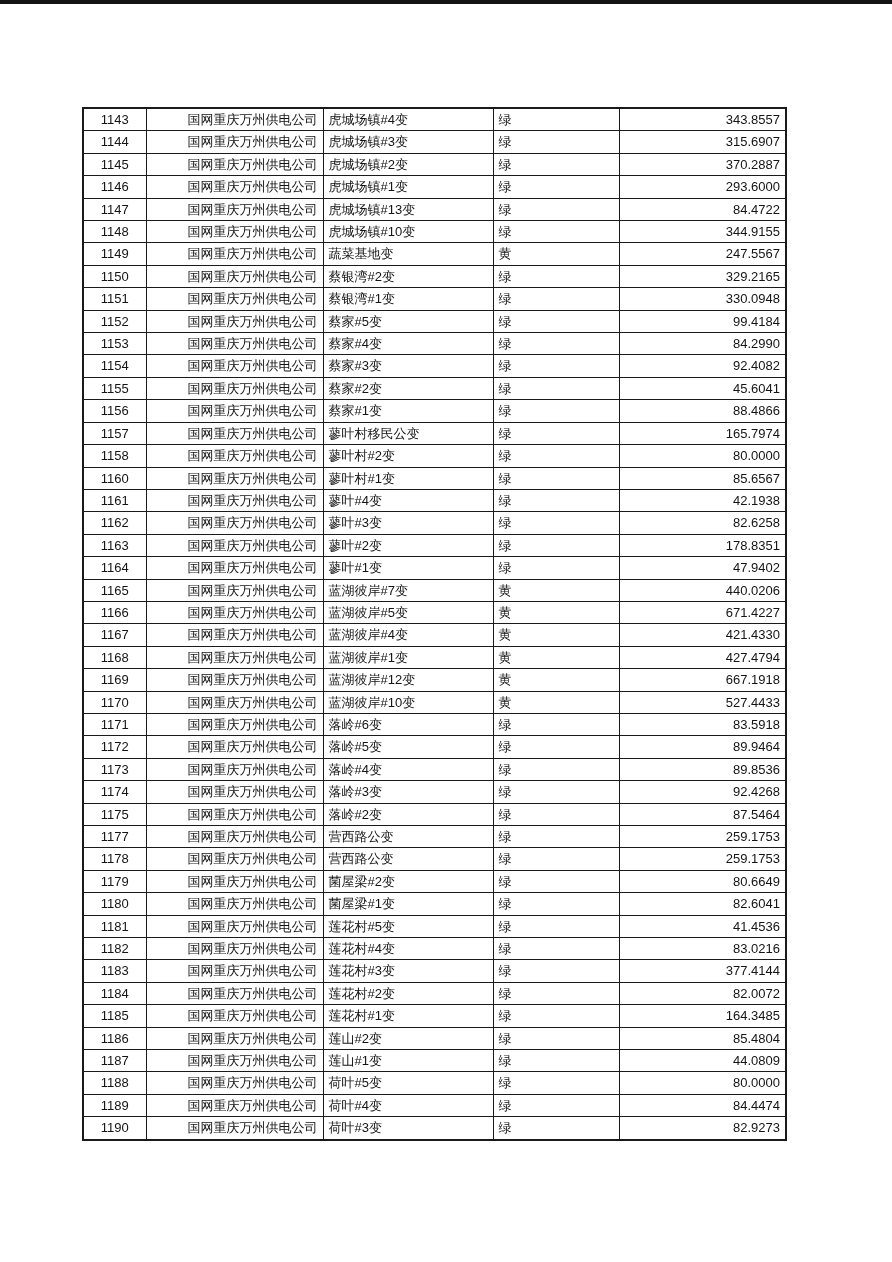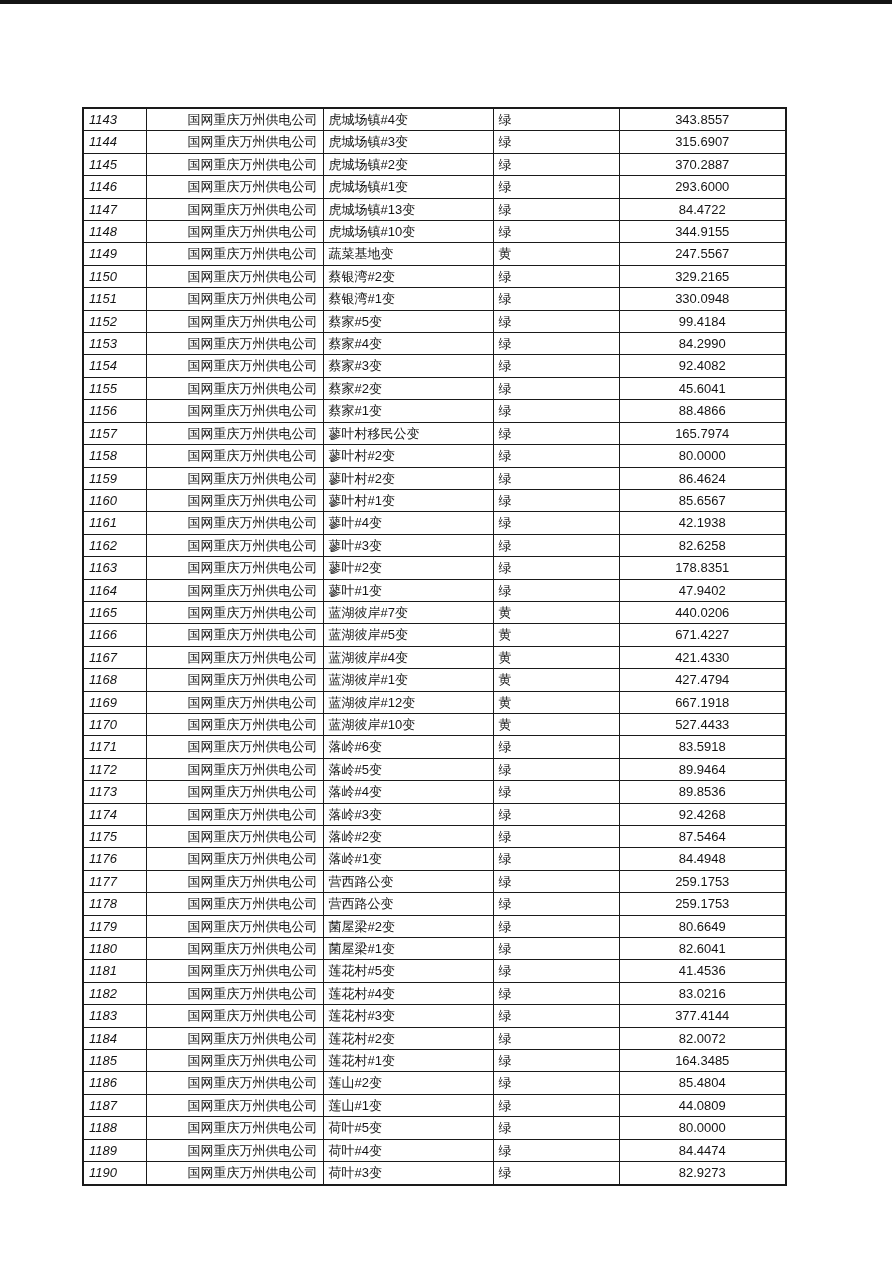--- a/index.html
+++ b/index.html
@@ -41,25 +41,25 @@
     overflow: hidden;
     white-space: nowrap;
     line-height: 21.4px;
     vertical-align: middle;
   }
   col.col-no      { width: 63px;  }
   col.col-company { width: 177px; }
   col.col-station { width: 170px; }
   col.col-status  { width: 126px; }
   col.col-value   { width: 167px; }
-  td.cell-no    { font-variant-numeric: tabular-nums; font-style: italic; }
+  td.cell-no    { text-align: center; font-variant-numeric: tabular-nums; }
   td.cell-company { text-align: right; }
   td.cell-station { text-align: left; }
   td.cell-status  { text-align: left; }
-  td.cell-value   { text-align: center; font-variant-numeric: tabular-nums; }
+  td.cell-value   { text-align: right; font-variant-numeric: tabular-nums; }
 </style>
 </head>
 <body>
 
 <div class="page">
   <div class="top-bar"></div>
   <table class="data-table">
     <colgroup>
       <col class="col-no">
       <col class="col-company">
@@ -174,27 +174,20 @@
           <td class="cell-value">165.7974</td>
         </tr>
         <tr>
           <td class="cell-no">1158</td>
           <td class="cell-company">国网重庆万州供电公司</td>
           <td class="cell-station">蓼叶村#2变</td>
           <td class="cell-status">绿</td>
           <td class="cell-value">80.0000</td>
         </tr>
         <tr>
-          <td class="cell-no">1159</td>
-          <td class="cell-company">国网重庆万州供电公司</td>
-          <td class="cell-station">蓼叶村#2变</td>
-          <td class="cell-status">绿</td>
-          <td class="cell-value">86.4624</td>
-        </tr>
-        <tr>
           <td class="cell-no">1160</td>
           <td class="cell-company">国网重庆万州供电公司</td>
           <td class="cell-station">蓼叶村#1变</td>
           <td class="cell-status">绿</td>
           <td class="cell-value">85.6567</td>
         </tr>
         <tr>
           <td class="cell-no">1161</td>
           <td class="cell-company">国网重庆万州供电公司</td>
           <td class="cell-station">蓼叶#4变</td>
@@ -291,27 +284,20 @@
           <td class="cell-station">落岭#3变</td>
           <td class="cell-status">绿</td>
           <td class="cell-value">92.4268</td>
         </tr>
         <tr>
           <td class="cell-no">1175</td>
           <td class="cell-company">国网重庆万州供电公司</td>
           <td class="cell-station">落岭#2变</td>
           <td class="cell-status">绿</td>
           <td class="cell-value">87.5464</td>
-        </tr>
-        <tr>
-          <td class="cell-no">1176</td>
-          <td class="cell-company">国网重庆万州供电公司</td>
-          <td class="cell-station">落岭#1变</td>
-          <td class="cell-status">绿</td>
-          <td class="cell-value">84.4948</td>
         </tr>
         <tr>
           <td class="cell-no">1177</td>
           <td class="cell-company">国网重庆万州供电公司</td>
           <td class="cell-station">营西路公变</td>
           <td class="cell-status">绿</td>
           <td class="cell-value">259.1753</td>
         </tr>
         <tr>
           <td class="cell-no">1178</td>

